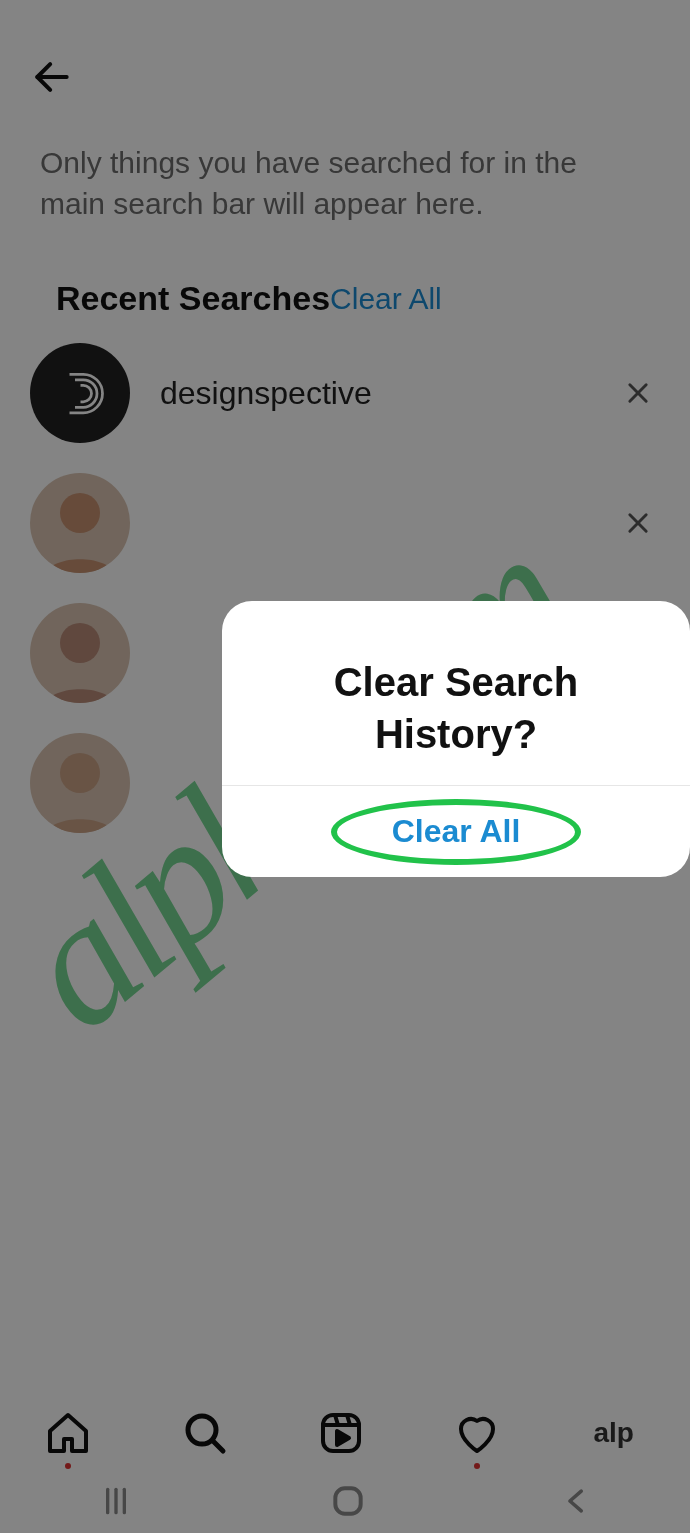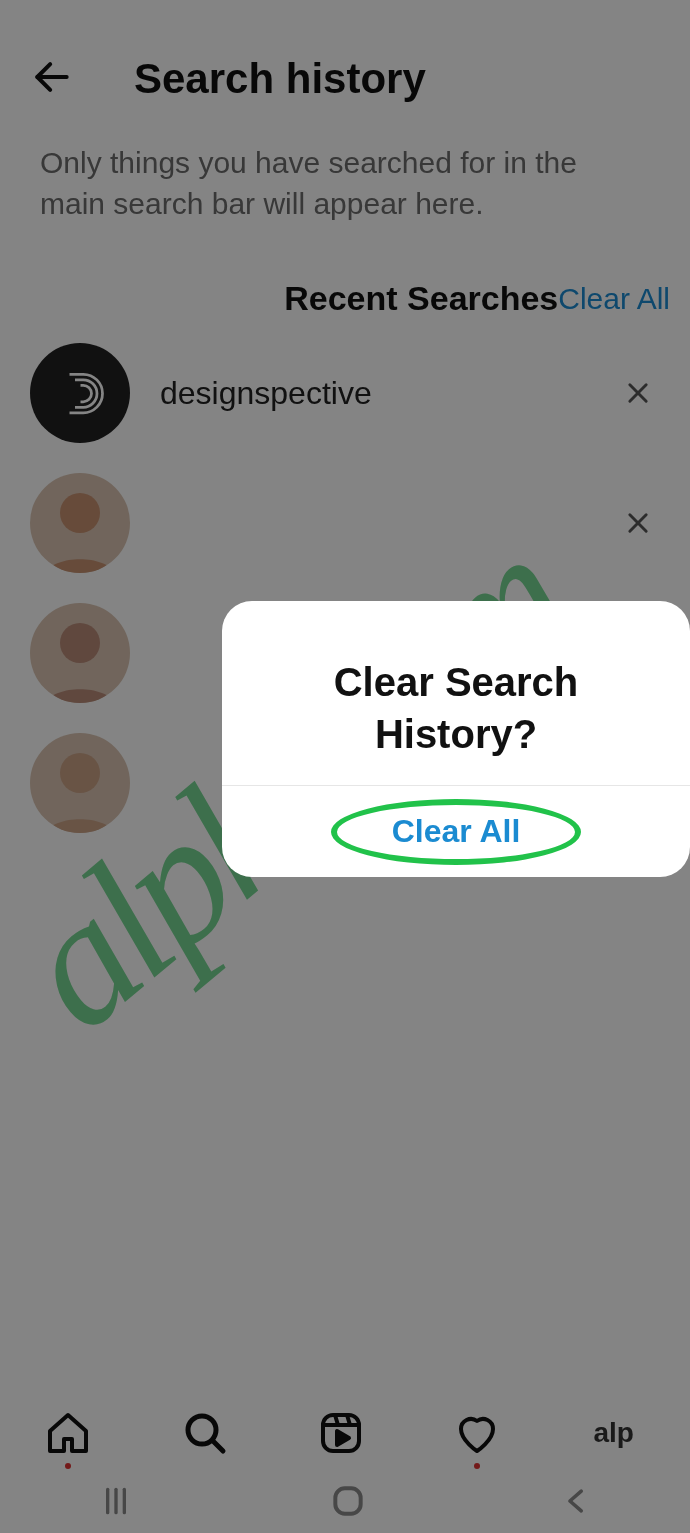--- a/index.html
+++ b/index.html
@@ -31,23 +31,24 @@
   }
   .description {
     padding: 0 40px;
     font-size: 30px;
     color: #6b6b6b;
     line-height: 1.35;
     margin-bottom: 55px;
   }
   .section-h {
     display: flex;
-    justify-content: flex-end;
+    justify-content: flex-start;
     align-items: center;
     padding: 0 20px;
+    margin-left: 36px;
   }
   .section-title {
     font-size: 34px;
     font-weight: bold;
     color: #111;
   }
   .clear-all-link {
     font-size: 30px;
     color: #1b8bd1;
   }
@@ -154,21 +155,20 @@
 
 <div class="screen">
 
   <div class="header">
     <div>
       <svg class="back-arrow" viewBox="0 0 24 24" fill="none" stroke="#111" stroke-width="2.2" stroke-linecap="round" stroke-linejoin="round">
         <line x1="20" y1="12" x2="4" y2="12"></line>
         <polyline points="11 5 4 12 11 19"></polyline>
       </svg>
     </div>
-    <div class="page-title">Search history</div>
   </div>
 
   <div class="description">Only things you have searched for in the main search bar will appear here.</div>
 
   <div class="section-h">
     <div class="section-title">Recent Searches</div>
     <div class="clear-all-link">Clear All</div>
   </div>
 
   <div class="list">

